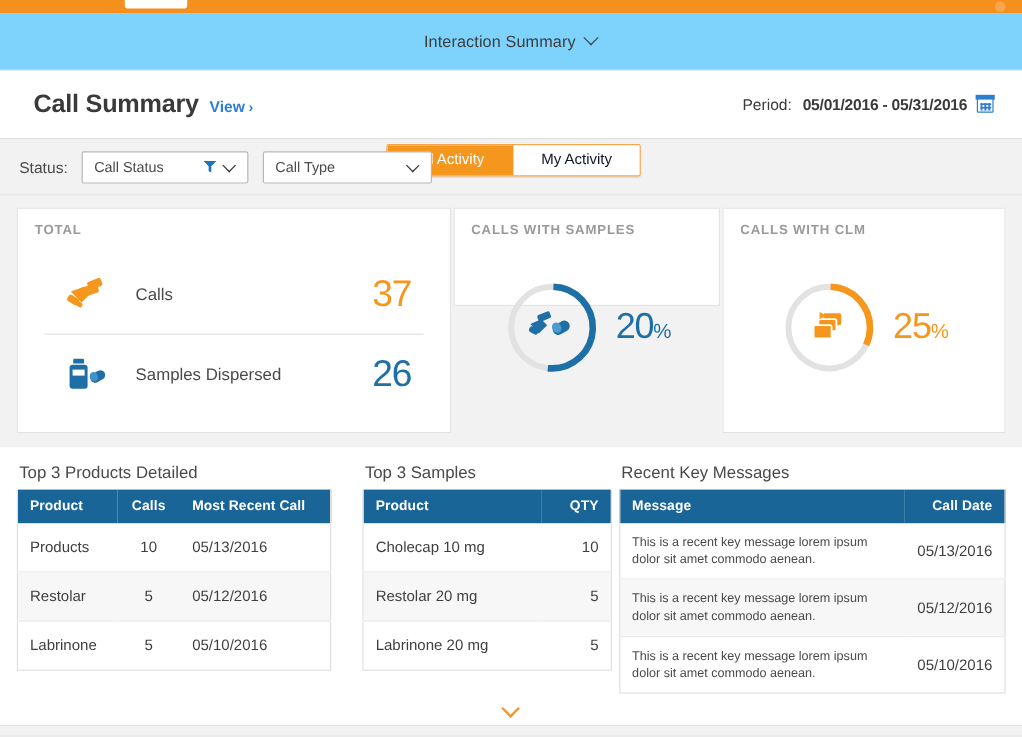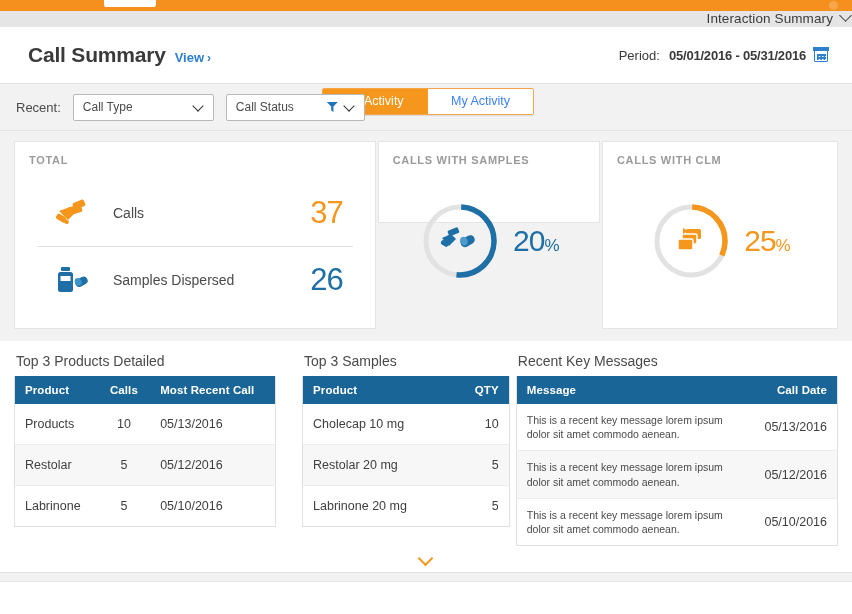--- a/index.html
+++ b/index.html
@@ -20,22 +20,22 @@
     position: absolute; left: 104px; top: 0; width: 52px; height: 7px;
     background: #ffffff; border-radius: 0 0 2px 2px;
   }
   .appbar-dot {
     position: absolute; right: 14px; top: 1px; width: 9px; height: 9px;
     border-radius: 50%; background: #f8a64a;
   }
 
   
   .interaction-bar {
-    height: 16px; background: #e5e5e5;
-    display: flex; align-items: center; justify-content: flex-end;
+    height: 48px; background: #7dd3fc;
+    display: flex; align-items: center; justify-content: center;
     border-bottom: 1px solid #e6e6e6;
   }
   .interaction-label {
     font-size: 13.5px; color: #3c3c3c; letter-spacing: .1px;
   }
   .chev {
     display: inline-block; width: 11px; height: 11px; margin-left: 8px;
     position: relative; top: -2px;
   }
   .chev::before {
@@ -63,21 +63,21 @@
   .toggle {
     position: absolute; left: 322px; top: 61px;
     display: flex; border: 1px solid #f5a54a; border-radius: 2px;
     overflow: hidden; box-shadow: 0 1px 1px rgba(0,0,0,.10);
   }
   .tg-btn {
     width: 105px; height: 25px; line-height: 25px; text-align: center;
     font-size: 12.5px; cursor: pointer;
   }
   .tg-btn.active { background: #f5971d; color: #ffffff; }
-  .tg-btn.inactive { background: #ffffff; color: #3b82f6; }
+  .tg-btn.inactive { background: #ffffff; color: #0f172a; }
 
   .period {
     position: absolute; right: 24px; top: 0; height: 56px;
     display: flex; align-items: center; font-size: 13px; color: #3a3a3a;
   }
   .period-label { margin-right: 9px; }
   .period-value { font-weight: bold; letter-spacing: -.2px; }
   .cal-icon {
     width: 14px; height: 14px; margin-left: 8px; position: relative;
     border: 1.6px solid #2f7fd1; border-radius: 1px; background: #fff;
@@ -235,28 +235,28 @@
       <div class="tg-btn inactive">My Activity</div>
     </div>
     <div class="period">
       <span class="period-label">Period:</span>
       <span class="period-value">05/01/2016 - 05/31/2016</span>
       <span class="cal-icon"></span>
     </div>
   </div>
 
   <div class="filters">
-    <span class="filters-label">Recent:</span>
-    <div class="fsel w2">
-      <span class="fsel-label">Call Type</span>
-      <span class="chev-sm"></span>
-    </div>
+    <span class="filters-label">Status:</span>
     <div class="fsel w1">
       <span class="fsel-label">Call Status</span>
       <span class="funnel"></span>
+      <span class="chev-sm"></span>
+    </div>
+    <div class="fsel w2">
+      <span class="fsel-label">Call Type</span>
       <span class="chev-sm"></span>
     </div>
     <span class="clear-filters">Clear all filters</span>
   </div>
 
   <div class="cards">
 
     <div class="card total">
       <div class="card-title">TOTAL</div>
 

